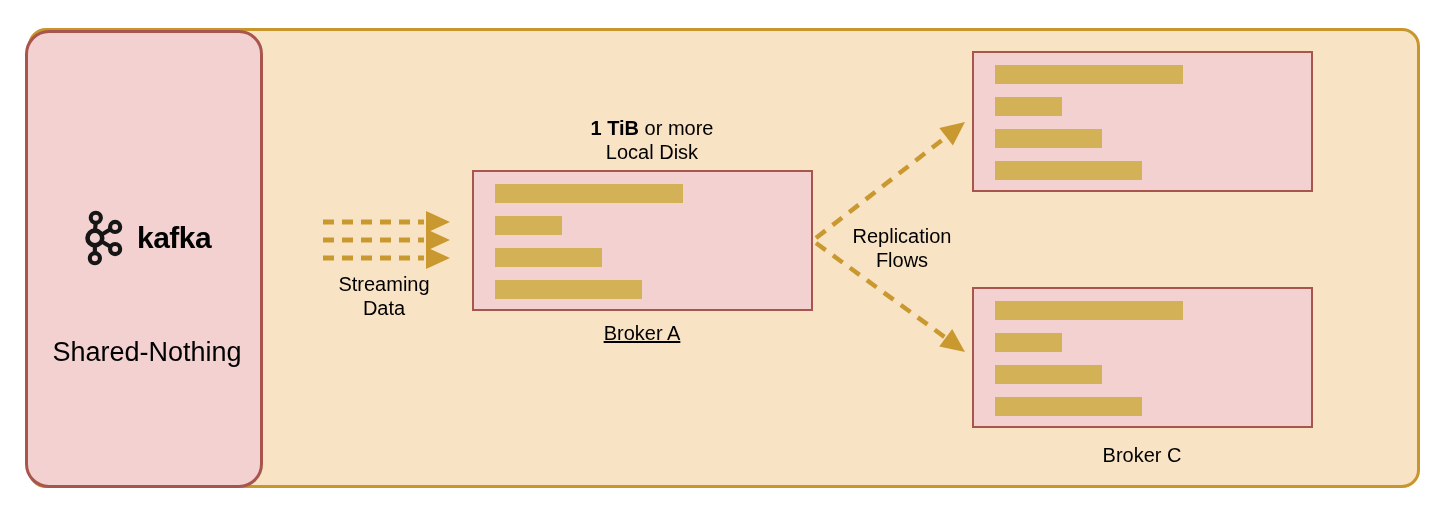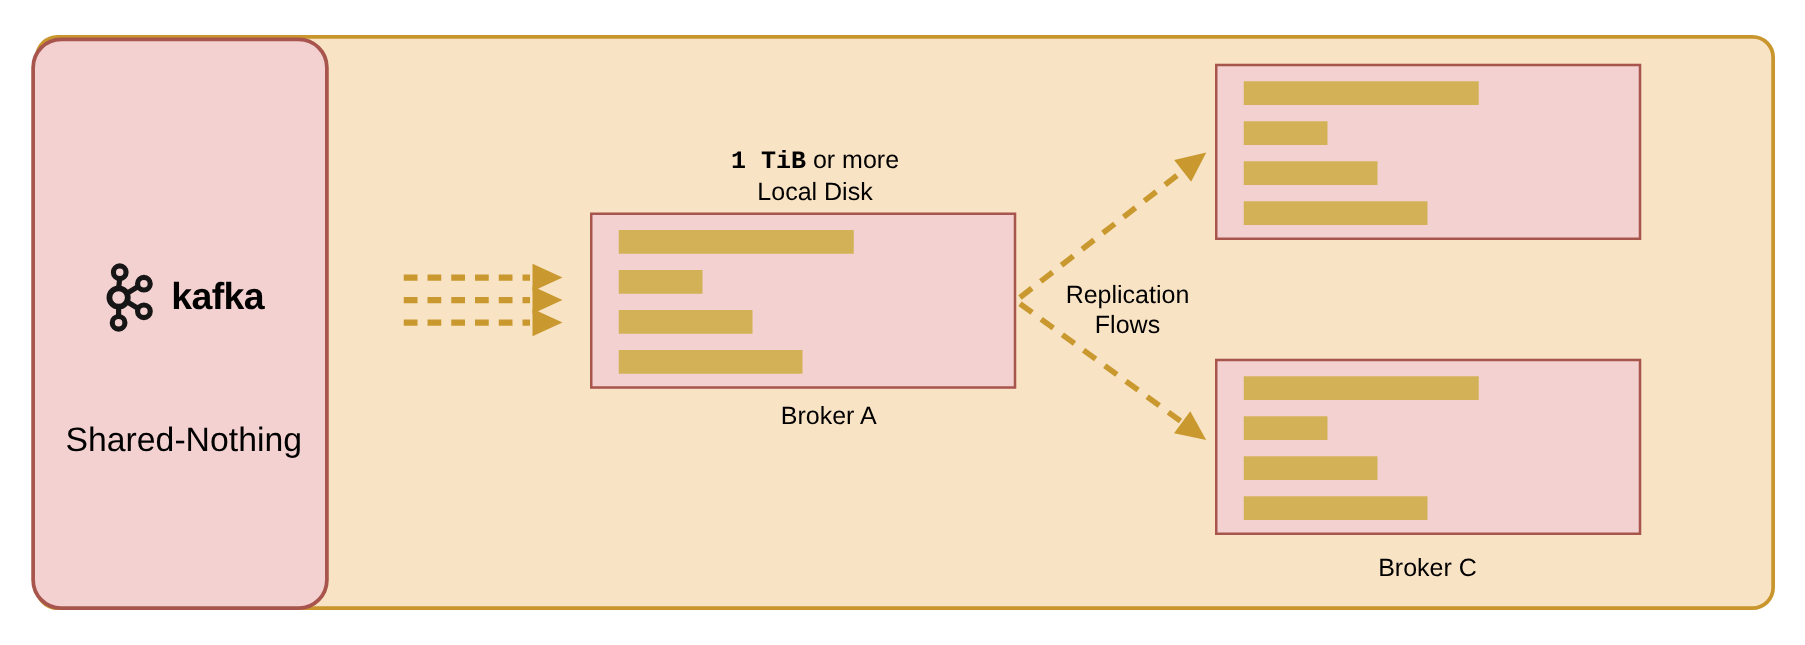--- a/index.html
+++ b/index.html
@@ -24,35 +24,35 @@
     border:3px solid var(--panel-stroke);border-radius:24px;
   }
   .logo-row{position:absolute;left:54px;top:176px;display:flex;align-items:flex-start;gap:9px;height:58px;}
   .kafka-icon{display:block;}
   .kafka-wordmark{font-size:30px;font-weight:bold;letter-spacing:-0.5px;line-height:58px;}
   .panel-title{
     position:absolute;left:0;top:303px;width:238px;text-align:center;
     font-size:27px;line-height:32px;
   }
   .note{position:absolute;text-align:center;font-size:20px;line-height:24px;}
-  .note b{font-weight:bold;font-family:Liberation Mono, monospace;}
+  .note b{font-weight:bold;}
   .disk-note{left:512px;top:116px;width:280px;}
   .streaming-label{left:284px;top:272px;width:200px;}
   .replication-label{left:802px;top:224px;width:200px;}
   .broker-box{
     position:absolute;width:341px;height:141px;box-sizing:border-box;
     background:var(--panel-fill);border:2.5px solid var(--panel-stroke);
     padding:12px 0 0 21px;
   }
   .broker-a{left:472px;top:170px;}
   .broker-b{left:972px;top:51px;}
   .broker-c{left:972px;top:287px;}
   .bar{height:19px;margin-bottom:13px;background:var(--bar-fill);}
   .broker-label{position:absolute;text-align:center;font-size:20px;width:200px;}
-  .broker-label-a{left:563px;top:322px;}
+  .broker-label-a{left:542px;top:322px;text-decoration:underline;}
   .broker-label-b{left:1042px;top:204px;}
   .broker-label-c{left:1042px;top:444px;}
   .arrows{position:absolute;left:0;top:0;pointer-events:none;}
   .dash-stream{stroke:var(--arrow);stroke-width:5;stroke-dasharray:11 8;fill:none;}
   .dash-rep{stroke:var(--arrow);stroke-width:4.5;stroke-dasharray:12 9;fill:none;}
   .head{fill:var(--arrow);stroke:none;}
 </style>
 </head>
 <body>
 
@@ -78,20 +78,24 @@
       <span class="kafka-wordmark">kafka</span>
     </div>
     <div class="panel-title">Shared-Nothing</div>
   </div>
 
   <div class="note disk-note">
     <div><b>1 TiB</b><span> or more</span></div>
     <div>Local Disk</div>
   </div>
 
+  <div class="note streaming-label">
+    <div>Streaming</div>
+    <div>Data</div>
+  </div>
 
   <div class="note replication-label">
     <div>Replication</div>
     <div>Flows</div>
   </div>
 
   <div class="broker-box broker-a">
       <div class="bar" style="width: 188px;"></div>
       <div class="bar" style="width: 67px;"></div>
       <div class="bar" style="width: 107px;"></div>

